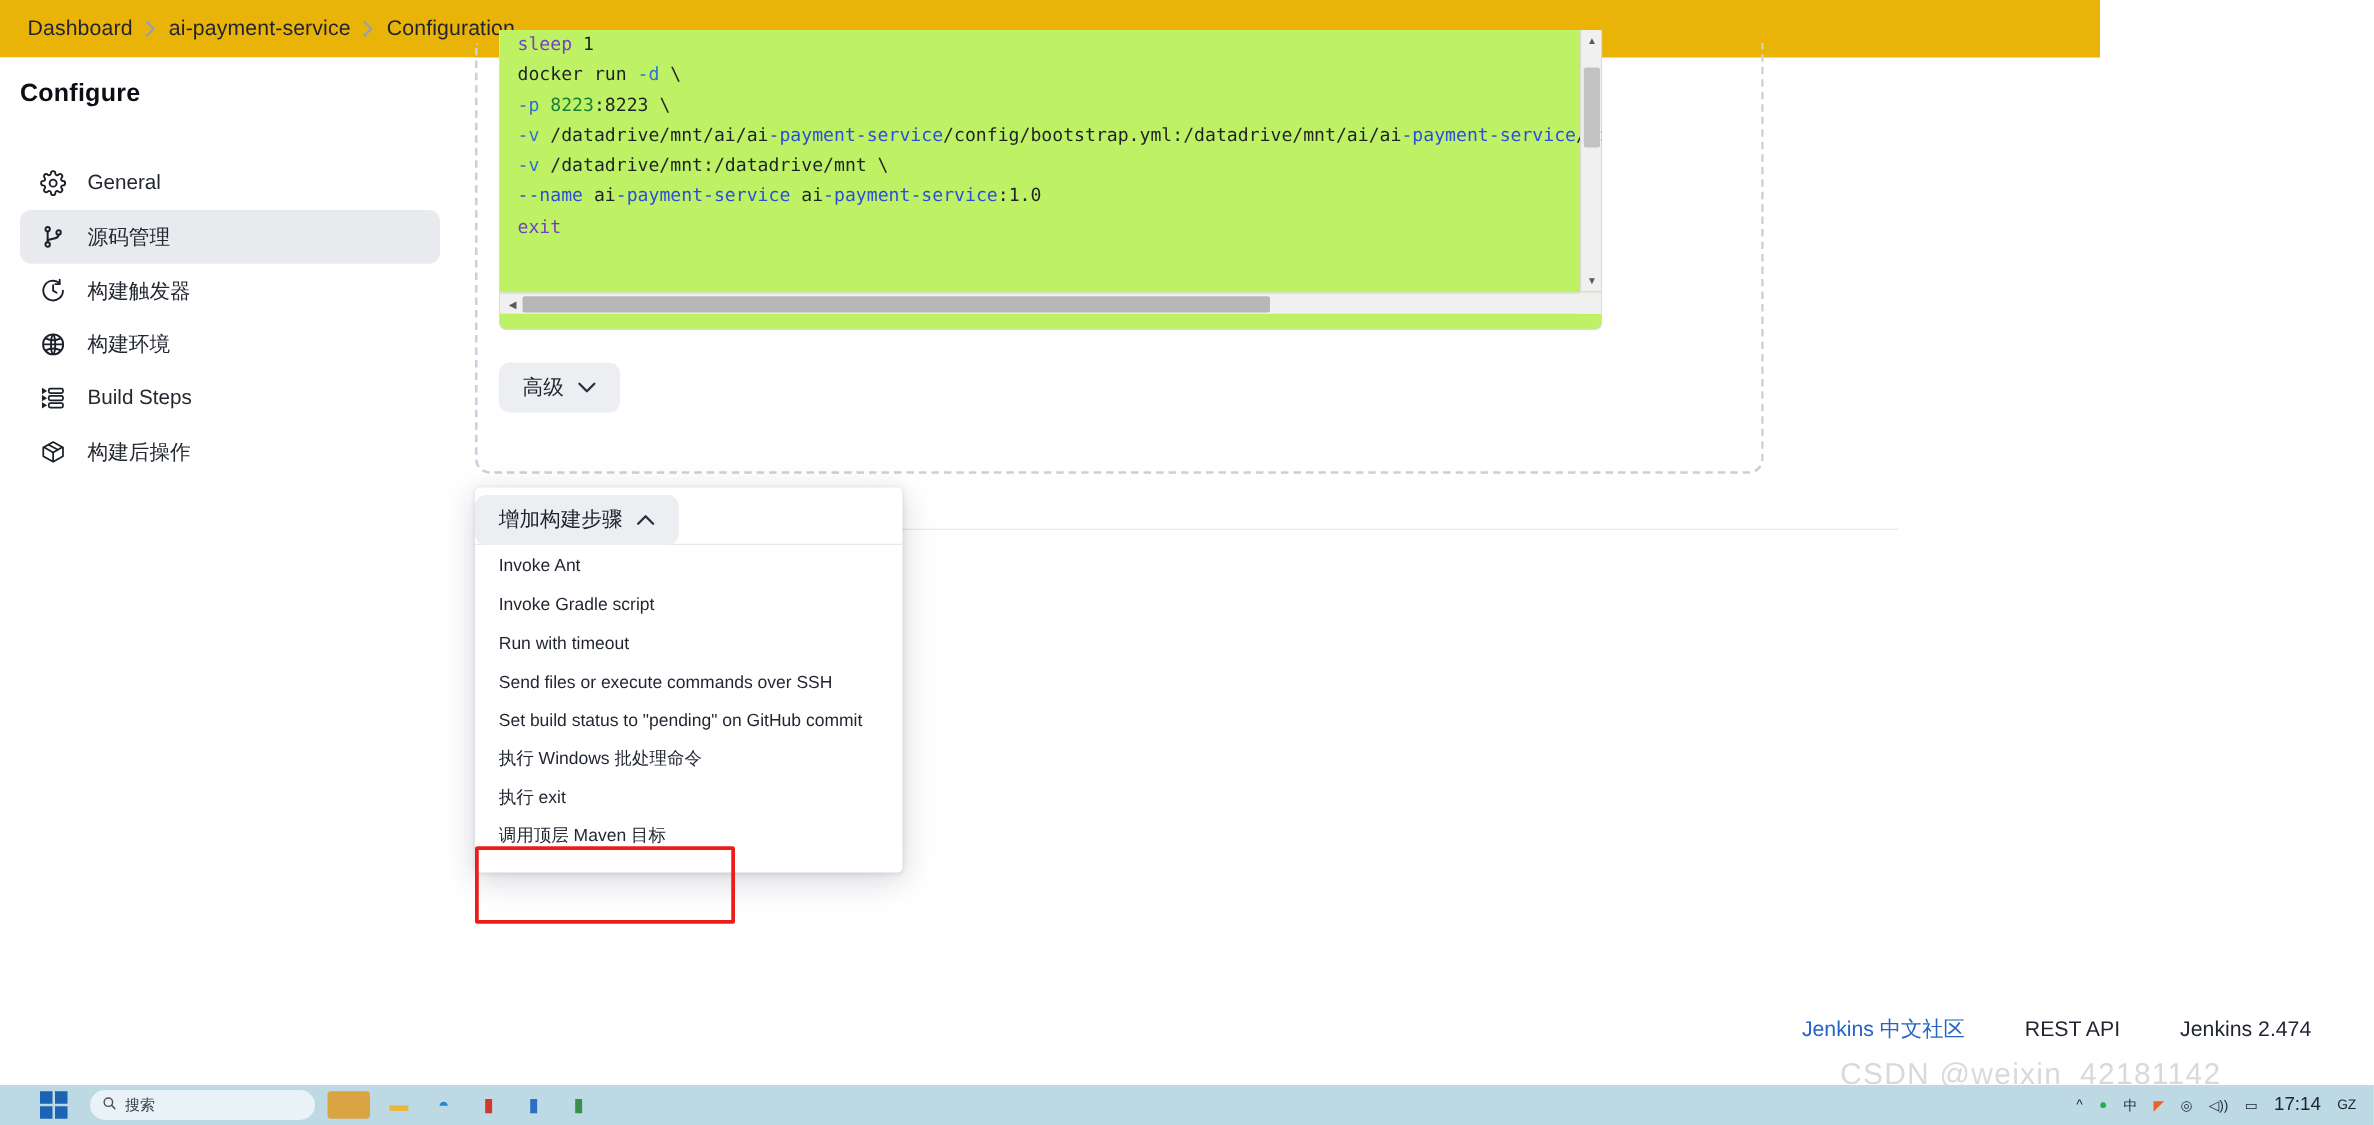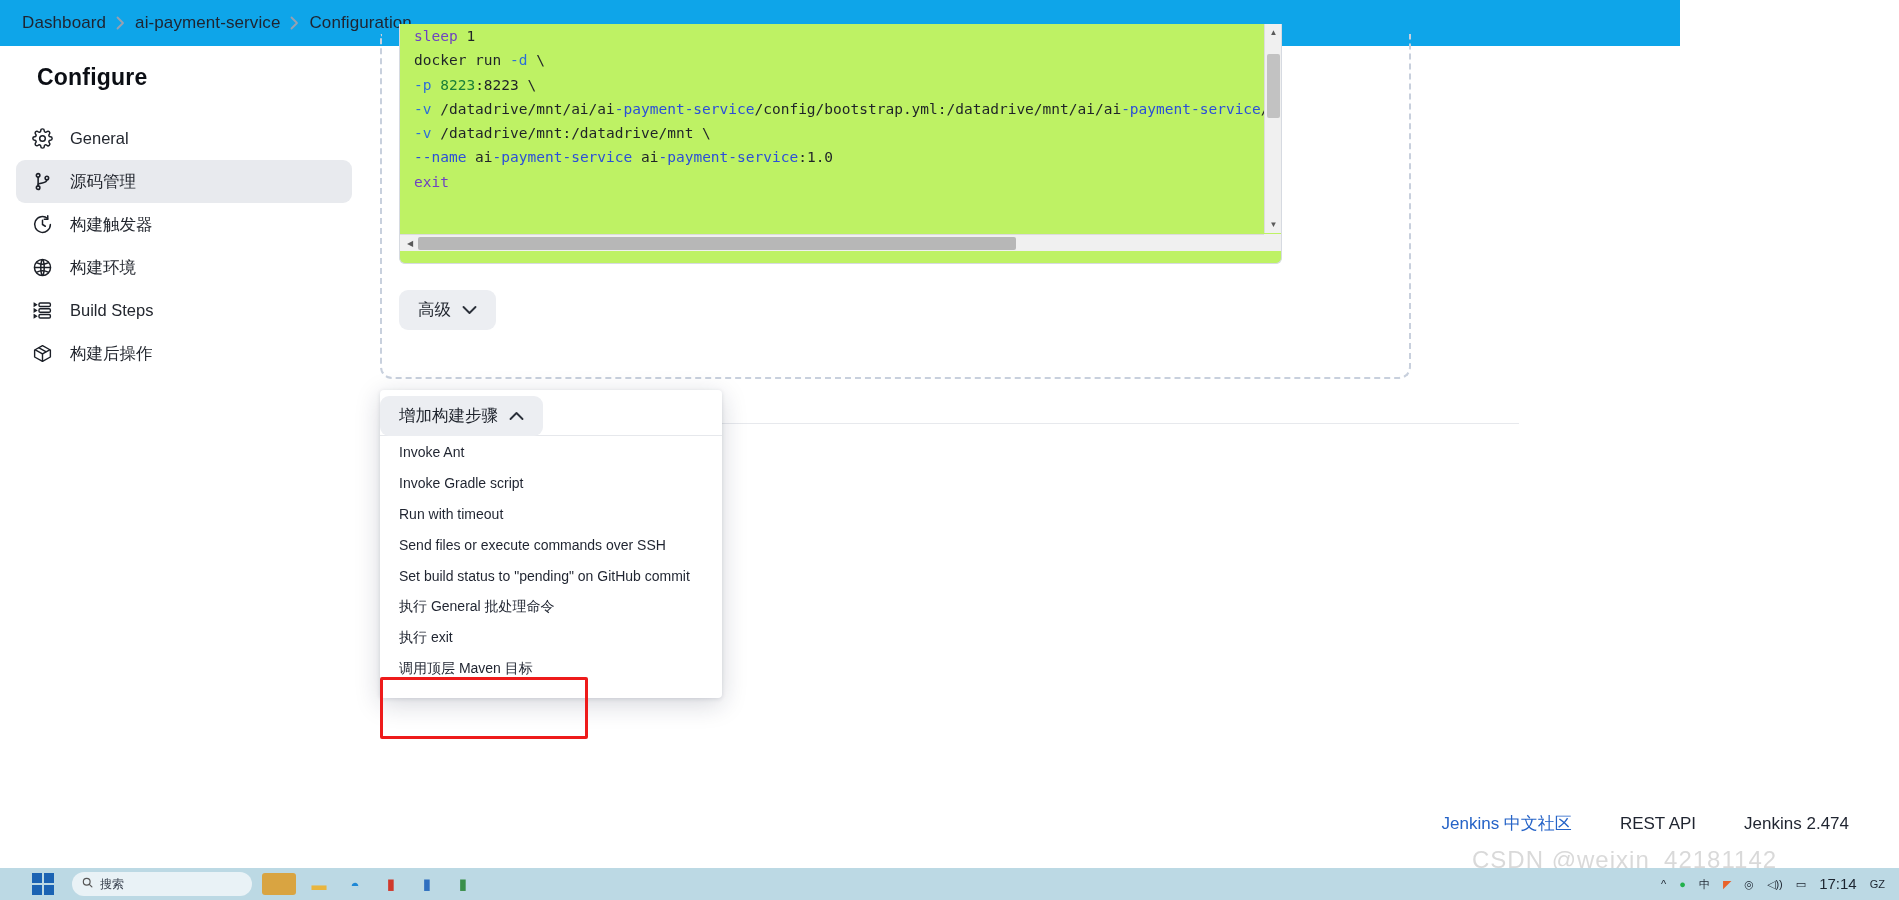--- a/index.html
+++ b/index.html
@@ -7,21 +7,21 @@
     width: 1899px; height: 900px;
     font-family: "Liberation Sans", "DejaVu Sans", sans-serif;
     background: #ffffff;
     overflow: hidden;
   }
 
   
   #breadcrumb-bar {
     position: absolute; left: 0; top: 0;
     width: 1680px; height: 46px;
-    background: #0ea5e9;
+    background: #eab308;
     display: flex; align-items: center;
     padding-left: 22px;
     gap: 10px;
   }
   #breadcrumb-bar .crumb {
     font-size: 17px; color: #1f2430; letter-spacing: .1px;
   }
   #breadcrumb-bar .crumb.link { cursor: pointer; }
   #breadcrumb-bar .sep {
     color: #8a93a6; font-size: 14px; line-height: 1;
@@ -34,22 +34,22 @@
   }
 
   
   #sidebar {
     position: absolute; left: 0; top: 46px;
     width: 380px; height: 760px;
     background: #fff;
     padding-top: 18px;
   }
   #page-title {
-    font-size: 23px; font-weight: bold; color: #0b0e14;
-    padding-left: 37px; margin-bottom: 26px; letter-spacing: .2px;
+    font-size: 20px; font-weight: bold; color: #0b0e14;
+    padding-left: 16px; margin-bottom: 38px; letter-spacing: .2px;
   }
   .nav-item {
     display: flex; align-items: center; gap: 16px;
     height: 43px; margin: 0 28px 0 16px;
     padding-left: 14px;
     border-radius: 9px;
     color: #23272f; font-size: 16.5px;
     cursor: pointer;
   }
   .nav-item.active { background: #e8eaee; }
@@ -382,21 +382,21 @@
         </svg>
       </span>
       <input type="text" placeholder="Filter" style="">
     </div>
     <div id="dropdown-items">
         <div class="dd-item">Invoke Ant</div>
         <div class="dd-item">Invoke Gradle script</div>
         <div class="dd-item">Run with timeout</div>
         <div class="dd-item">Send files or execute commands over SSH</div>
         <div class="dd-item">Set build status to "pending" on GitHub commit</div>
-        <div class="dd-item">执行 General 批处理命令</div>
+        <div class="dd-item">执行 Windows 批处理命令</div>
         <div class="dd-item">执行 exit</div>
         <div class="dd-item">调用顶层 Maven 目标</div>
       </div>
   </div>
 
   <div id="dd-highlight" style="border-color: rgb(238, 27, 27);"></div>
 </div>
 
 <div id="footer"></div>
 <div id="footer-divider"></div>

